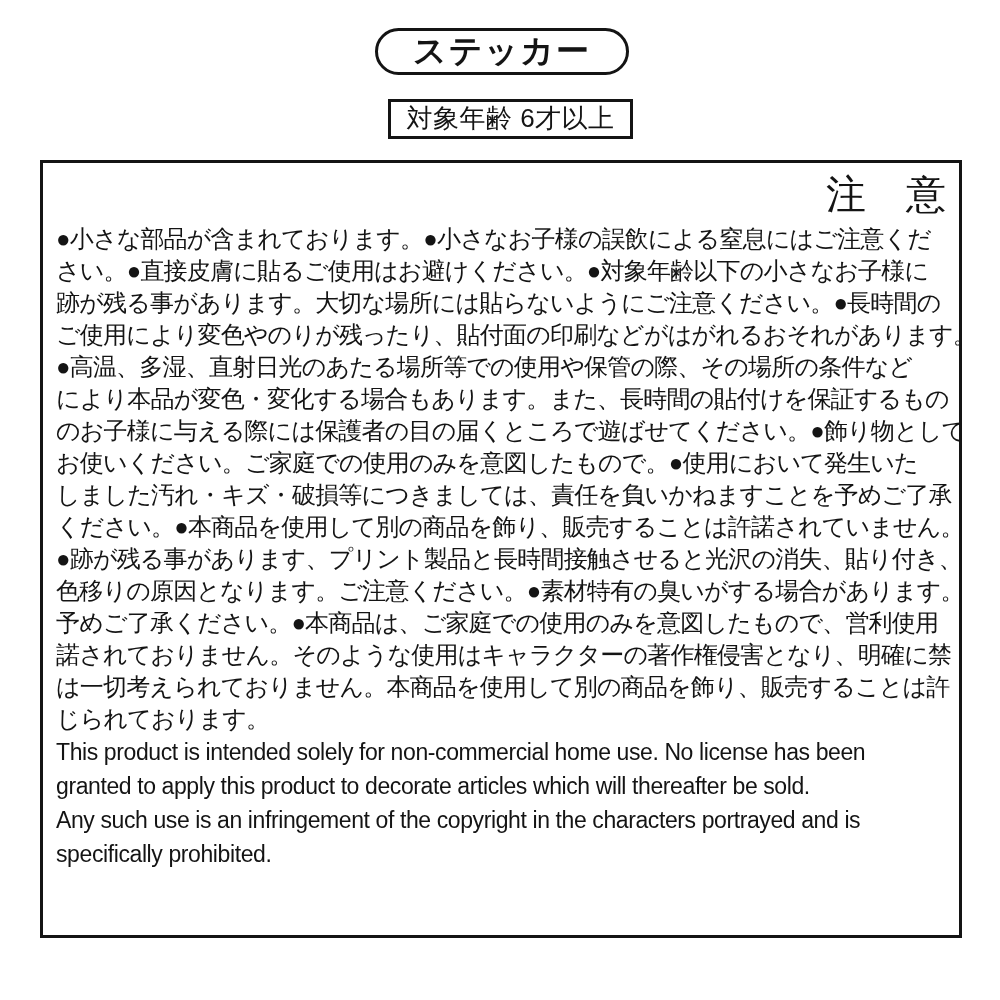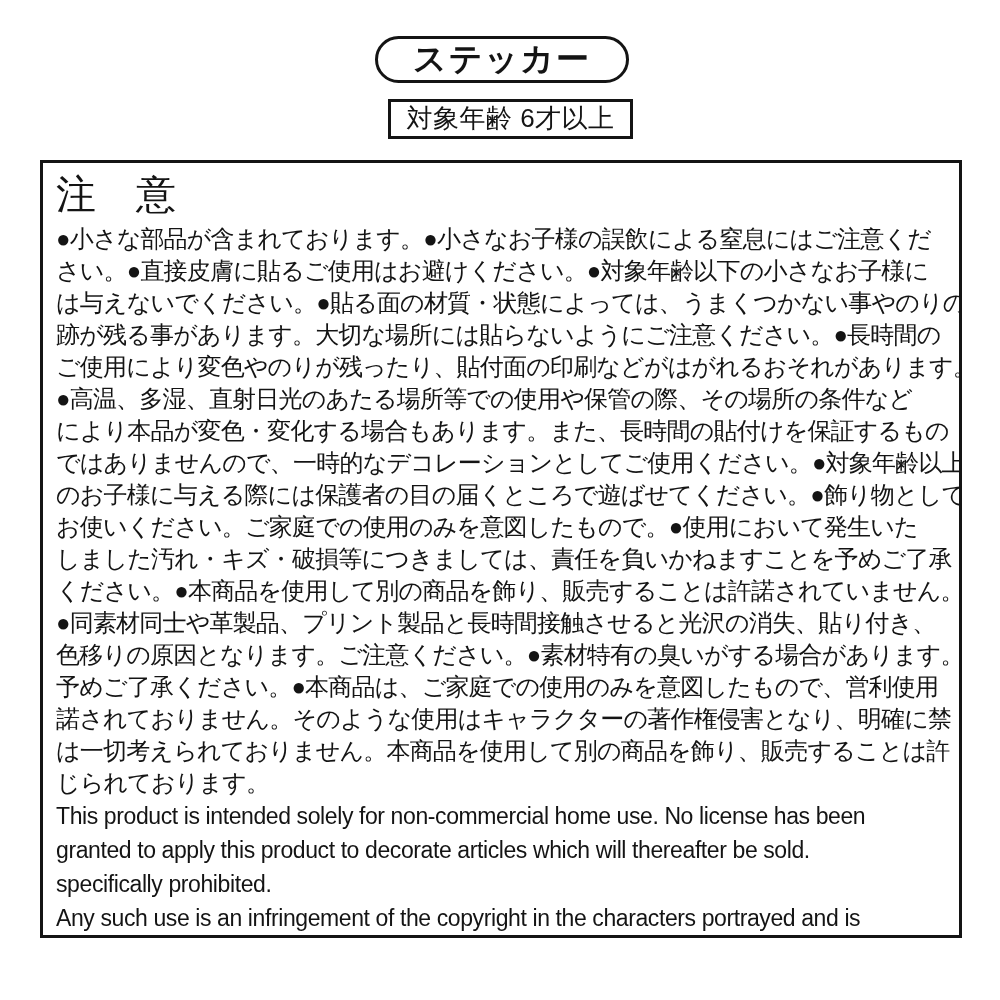--- a/index.html
+++ b/index.html
@@ -12,21 +12,21 @@
   }
   .page {
     position: relative;
     width: 1000px; height: 1000px;
     background: #ffffff;
     overflow: hidden;
   }
   
   .pill {
     position: absolute;
-    left: 375px; top: 36px;
+    left: 375px; top: 28px;
     width: 254px; height: 47px;
     border: 3px solid #141414;
     border-radius: 26px;
     display: flex; align-items: center; justify-content: center;
     background: #ffffff;
   }
   .pill-label {
     font-size: 33px;
     font-weight: 600;
     letter-spacing: 2px;
@@ -53,21 +53,21 @@
   .caution {
     position: absolute;
     left: 40px; top: 160px;
     width: 922px; height: 778px;
     border: 3px solid #141414;
     background: #ffffff;
     padding: 8px 13px 0 13px;
     overflow: hidden;
   }
   .caution-title {
-    text-align: left;
+    text-align: right;
     font-size: 40px;
     font-weight: 500;
     line-height: 46px;
     margin: 0 0 6px 0;
   }
   .jp-text { margin: 0; }
   .jline {
     font-size: 24px;
     line-height: 32px;
     letter-spacing: -0.8px;
@@ -96,39 +96,37 @@
   <div class="agebox">
     <span class="age-label">対象年齢 6才以上</span>
   </div>
 
   <div class="caution">
     <div class="caution-title">注　意</div>
 
     <div class="jp-text">
       <div class="jline">●小さな部品が含まれております。●小さなお子様の誤飲による窒息にはご注意くだ</div>
       <div class="jline">さい。●直接皮膚に貼るご使用はお避けください。●対象年齢以下の小さなお子様に</div>
-      <div class="jline">は与えないでください。●貼る面の材質・状態によっては、うまくつかない事やのりの</div>
       <div class="jline">跡が残る事があります。大切な場所には貼らないようにご注意ください。●長時間の</div>
       <div class="jline">ご使用により変色やのりが残ったり、貼付面の印刷などがはがれるおそれがあります。</div>
       <div class="jline">●高温、多湿、直射日光のあたる場所等での使用や保管の際、その場所の条件など</div>
       <div class="jline">により本品が変色・変化する場合もあります。また、長時間の貼付けを保証するもの</div>
-      <div class="jline">ではありませんので、一時的なデコレーションとしてご使用ください。●対象年齢以上</div>
       <div class="jline">のお子様に与える際には保護者の目の届くところで遊ばせてください。●飾り物として</div>
       <div class="jline">お使いください。ご家庭での使用のみを意図したもので。●使用において発生いた</div>
       <div class="jline">しました汚れ・キズ・破損等につきましては、責任を負いかねますことを予めご了承</div>
       <div class="jline">ください。●本商品を使用して別の商品を飾り、販売することは許諾されていません。</div>
-      <div class="jline">●同素材同士や革製品、プリント製品と長時間接触させると光沢の消失、貼り付き、</div>
+      <div class="jline">●跡が残る事があります、プリント製品と長時間接触させると光沢の消失、貼り付き、</div>
       <div class="jline">色移りの原因となります。ご注意ください。●素材特有の臭いがする場合があります。</div>
       <div class="jline">予めご了承ください。●本商品は、ご家庭での使用のみを意図したもので、営利使用</div>
       <div class="jline">諾されておりません。そのような使用はキャラクターの著作権侵害となり、明確に禁</div>
       <div class="jline">は一切考えられておりません。本商品を使用して別の商品を飾り、販売することは許</div>
       <div class="jline">じられております。</div>
     </div>
 
     <div class="en-text">
       <div class="eline">This product is intended solely for non-commercial home use. No license has been</div>
       <div class="eline">granted to apply this product to decorate articles which will thereafter be sold.</div>
+      <div class="eline">Any such use is an infringement of the copyright in the characters portrayed and is</div>
       <div class="eline">specifically prohibited.</div>
-      <div class="eline">Any such use is an infringement of the copyright in the characters portrayed and is</div>
     </div>
   </div>
 
 </div>
 
 </body></html>

